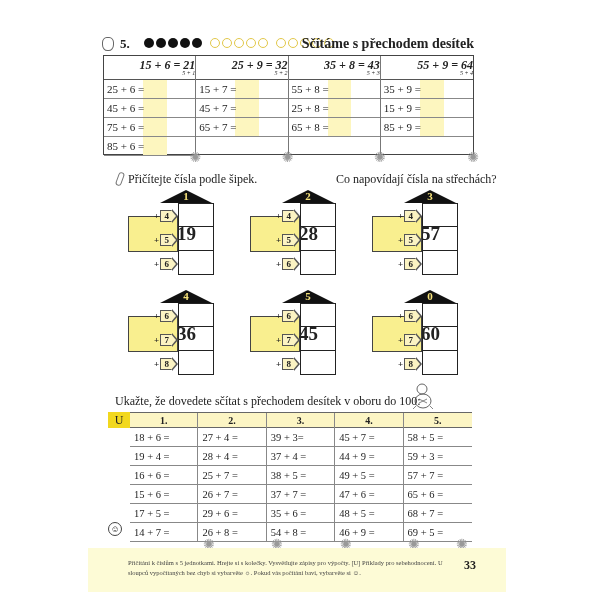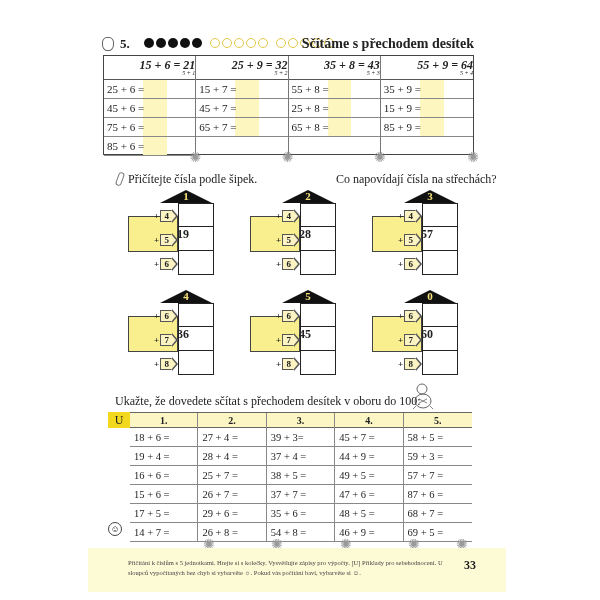--- a/index.html
+++ b/index.html
@@ -29,21 +29,21 @@
   
   .instr { font-size: 12px; }
   .pen { display: inline-block; width: 6px; height: 14px; border: 1px solid #777; border-radius: 3px; transform: rotate(20deg); margin-right: 5px; vertical-align: -3px; }
   
   .house { position: absolute; width: 120px; height: 95px; }
   .roof { position: absolute; left: 32px; top: 0; width: 0; height: 0; border-left: 26px solid transparent; border-right: 26px solid transparent; border-bottom: 13px solid #111; }
   .roofnum { position: absolute; left: 48px; top: 0px; width: 20px; text-align: center; color: #f6e27a; font-weight: bold; font-size: 11px; }
   .body { position: absolute; left: 50px; top: 13px; width: 36px; height: 72px; border: 1.5px solid #222; }
   .cell { height: 33.3%; border-bottom: 1.2px solid #222; }
   .cell:last-child { border-bottom: none; }
-  .start { position: absolute; left: 0; top: 26px; width: 44px; height: 36px; background: #f9ef8f; border: 1.2px solid #444; font-weight: bold; font-size: 12px; text-align: center; line-height: 34px; padding-left: 48px; }
+  .start { position: absolute; left: 0; top: 26px; width: 44px; height: 36px; background: #f9ef8f; border: 1.2px solid #444; font-weight: bold; font-size: 19px; text-align: center; line-height: 34px; padding-left: 48px; }
   .arrow { position: absolute; left: 26px; font-size: 9px; display: flex; align-items: center; }
   .arrow .plus { margin-right: 1px; font-weight: bold; }
   .arrow .tag { position: relative; background: #fbf3c2; border: 1px solid #555; border-right: none; height: 12px; width: 12px; text-align: center; line-height: 11px; font-weight: bold; font-size: 9px; }
   .arrow .tip { width: 0; height: 0; border-top: 7px solid transparent; border-bottom: 7px solid transparent; border-left: 6px solid #555; position: relative; }
   .arrow .tip::after { content: ""; position: absolute; left: -7px; top: -6px; border-top: 6px solid transparent; border-bottom: 6px solid transparent; border-left: 5px solid #fbf3c2; }
   
   .utitle { left: 115px; top: 394px; font-size: 12px; }
   .ubadge { left: 108px; top: 412px; width: 22px; height: 16px; background: #f2d81e; font-size: 12px; text-align: center; line-height: 16px; }
   .grid2 { left: 130px; top: 412px; width: 342px; }
   .g2row { display: grid; grid-template-columns: repeat(5, 1fr); height: 19px; border-bottom: 1px solid #888; }
@@ -320,21 +320,21 @@
     <div class="g2cell">25 + 7 =</div>
     <div class="g2cell">38 + 5 =</div>
     <div class="g2cell">49 + 5 =</div>
     <div class="g2cell">57 + 7 =</div>
   </div>
   <div class="g2row">
     <div class="g2cell">15 + 6 =</div>
     <div class="g2cell">26 + 7 =</div>
     <div class="g2cell">37 + 7 =</div>
     <div class="g2cell">47 + 6 =</div>
-    <div class="g2cell">87 + 6 =</div>
+    <div class="g2cell">65 + 6 =</div>
   </div>
   <div class="g2row">
     <div class="g2cell">17 + 5 =</div>
     <div class="g2cell">29 + 6 =</div>
     <div class="g2cell">35 + 6 =</div>
     <div class="g2cell">48 + 5 =</div>
     <div class="g2cell">68 + 7 =</div>
   </div>
   <div class="g2row">
     <div class="g2cell">14 + 7 =</div>

